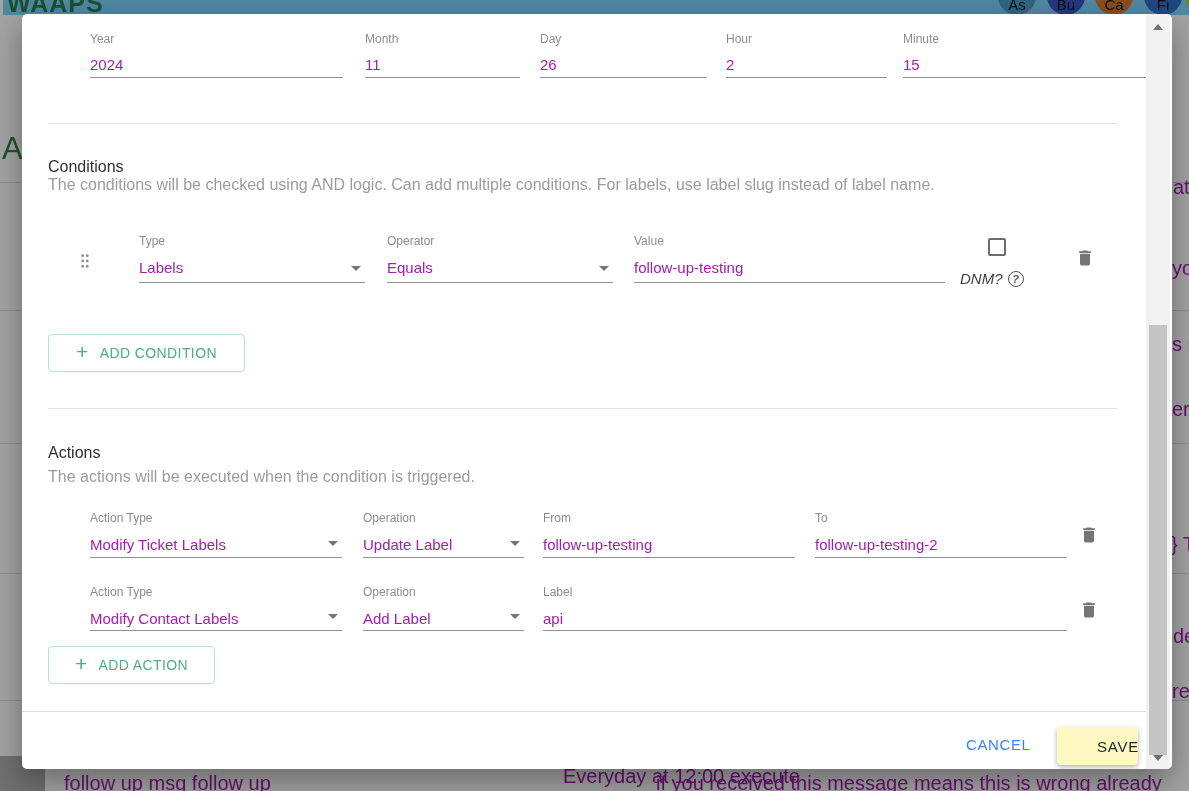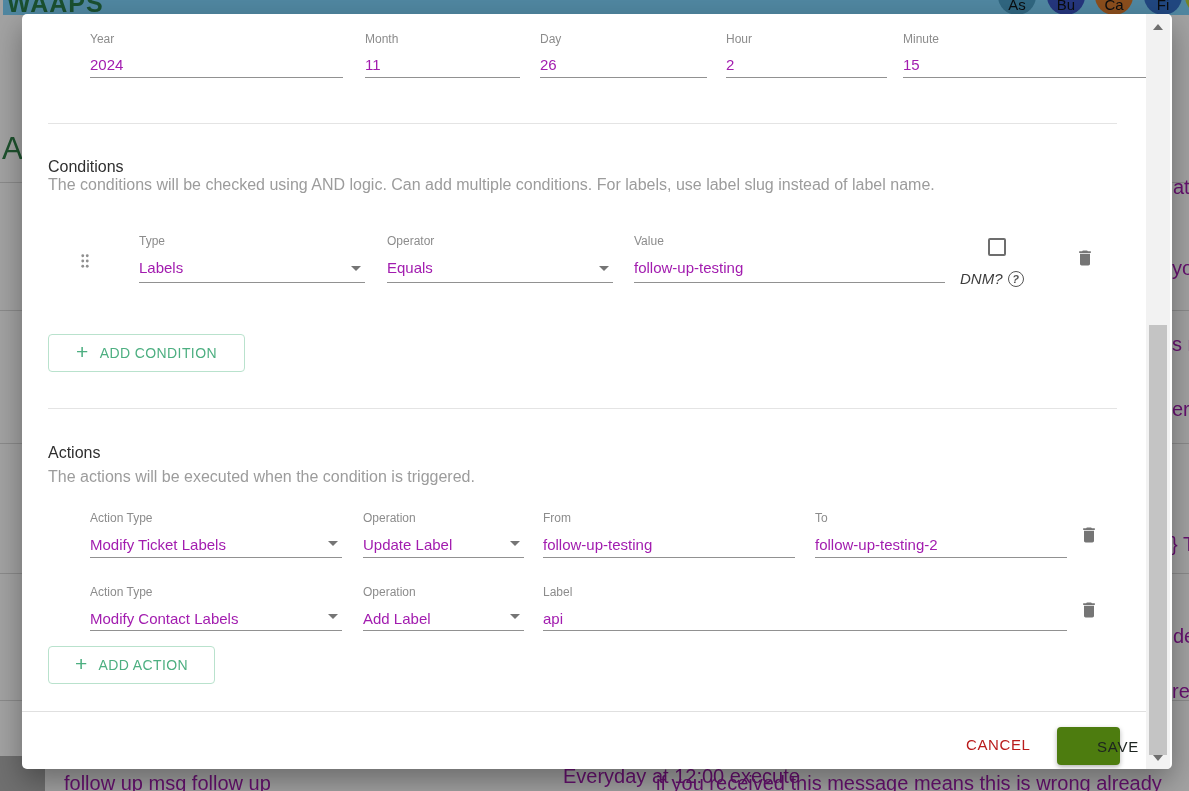--- a/index.html
+++ b/index.html
@@ -49,23 +49,23 @@
   .trash-btn { position:absolute; width:22px; height:24px; background:none; border:none; cursor:pointer; }
 
   .add-btn { position:absolute; display:flex; align-items:center; justify-content:center; gap:11px;
              background:#fff; border:1px solid #b9e2cd; border-radius:4px; cursor:pointer;
              color:#4daf81; font-size:14px; letter-spacing:0.4px;
              font-family:"Liberation Sans","DejaVu Sans",sans-serif; }
   .add-btn .plus { font-size:21px; font-weight:400; margin-top:-3px; }
 
   .footer-divider { position:absolute; left:0; top:697px; width:1124px; height:1px; background:#e0e0e0; }
   .cancel-btn { position:absolute; left:944px; top:722px; background:none; border:none; cursor:pointer;
-                color:#b91c1c; font-size:15px; letter-spacing:0.6px; font-weight:500;
+                color:#3b82f6; font-size:15px; letter-spacing:0.6px; font-weight:500;
                 font-family:"Liberation Sans","DejaVu Sans",sans-serif;text-align:right; }
-  .save-btn { position:absolute; left:1035px; top:713px; width:63px; height:38px; background:#4d7c0f;
+  .save-btn { position:absolute; left:1035px; top:713px; width:81px; height:38px; background:#fef9c3;
               border:none; border-radius:4px; cursor:pointer; box-shadow:0 2px 5px rgba(0,0,0,0.3);
               color:#1d2420; font-size:15px; font-weight:500; letter-spacing:0.8px;
               font-family:"Liberation Sans","DejaVu Sans",sans-serif;padding-left:40px; }
 
   
   .scroll-track { position:absolute; left:1124px; top:0; width:24px; height:755px; background:#f2f2f2; }
   .scroll-arrow-up { position:absolute; left:7px; top:10px; width:0; height:0;
         border-left:5px solid transparent; border-right:5px solid transparent; border-bottom:6px solid #6f6f6f; }
   .scroll-arrow-down { position:absolute; left:7px; bottom:8px; width:0; height:0;
         border-left:5px solid transparent; border-right:5px solid transparent; border-top:6px solid #6f6f6f; }

